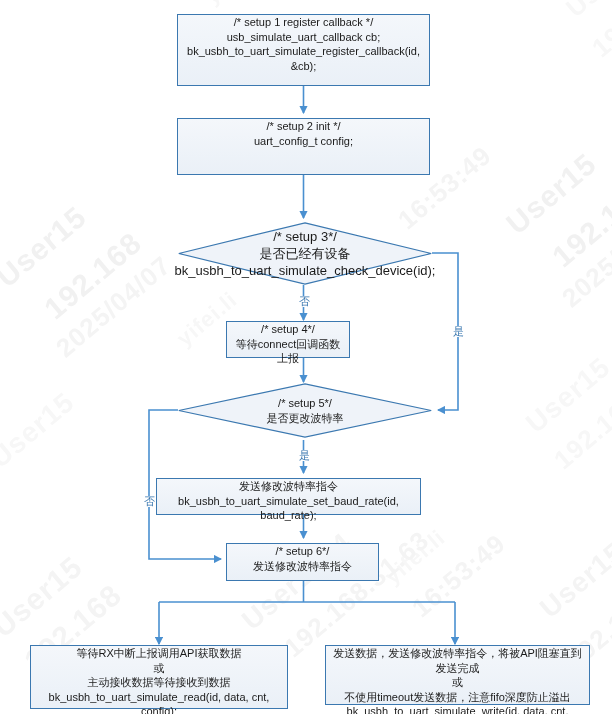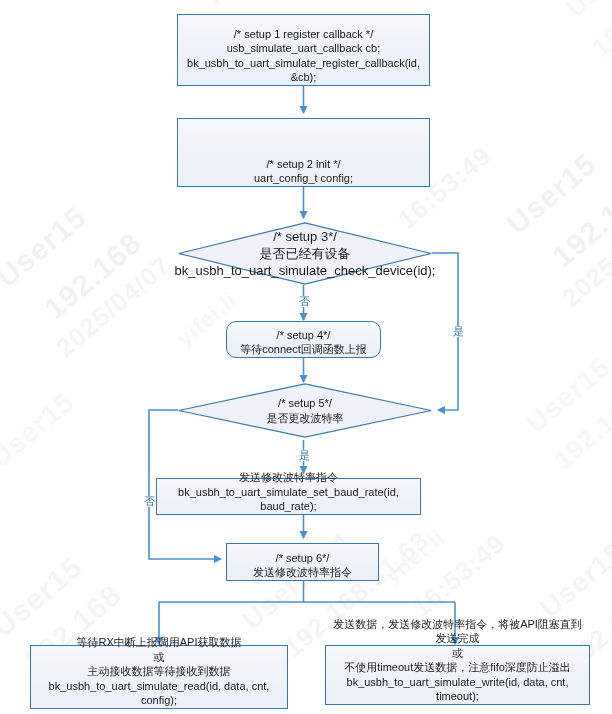--- a/index.html
+++ b/index.html
@@ -38,21 +38,21 @@
     left: 0; top: 0;
     width: 612px;
     height: 714px;
     pointer-events: none;
   }
   
   .node {
     position: absolute;
     box-sizing: border-box;
     display: flex;
-    align-items: flex-end;
+    align-items: flex-start;
     justify-content: center;
     text-align: center;
     color: #1a1a1a;
     line-height: 1.32;
   }
   .box {
     border: 1px solid #3b78b0;
     background: linear-gradient(180deg, #f4f7fb 0%, #eaf0f7 100%);
   }
   .box .inner { padding: 0 4px; width: 100%; }
@@ -142,41 +142,41 @@
   </svg>
 
   <div class="node box t11" style="left:177px; top:14px; width:253px; height:72px;">
     <div class="inner">
       <div>/* setup 1 register callback */</div>
       <div>usb_simulate_uart_callback cb;</div>
       <div>bk_usbh_to_uart_simulate_register_callback(id, &amp;cb);</div>
     </div>
   </div>
 
-  <div class="node box t11" style="left:177px; top:118px; width:253px; height:69px;">
+  <div class="node box t11" style="left:177px; top:118px; width:253px; height:57px;">
     <div class="inner">
       <div>/* setup 2 init */</div>
       <div>uart_config_t config;</div>
     </div>
   </div>
 
   <div class="diamond-wrap" style="left:178px; top:222px; width:254px; height:63px;">
     <svg width="254" height="63" viewBox="0 0 254 63">
       <polygon points="127,0.8 253.2,31.5 127,62.2 0.8,31.5" fill="#eff3f9" stroke="#3b78b0" stroke-width="1.2"></polygon>
     </svg>
     <div class="diamond-label t10">
       <div>
         <div>/* setup 3*/</div>
         <div>是否已经有设备</div>
         <div>bk_usbh_to_uart_simulate_check_device(id);</div>
       </div>
     </div>
   </div>
 
-  <div class="node box t11" style="left:226px; top:321px; width:155px; height:37px;border-radius:10px;">
+  <div class="node box t11" style="left:226px; top:321px; width:124px; height:37px;">
     <div class="inner">
       <div>/* setup 4*/</div>
       <div>等待connect回调函数上报</div>
     </div>
   </div>
 
   <div class="diamond-wrap" style="left:178px; top:383px; width:254px; height:55px;">
     <svg width="254" height="55" viewBox="0 0 254 55">
       <polygon points="127,0.8 253.2,27.5 127,54.2 0.8,27.5" fill="#eff3f9" stroke="#3b78b0" stroke-width="1.2"></polygon>
     </svg>

